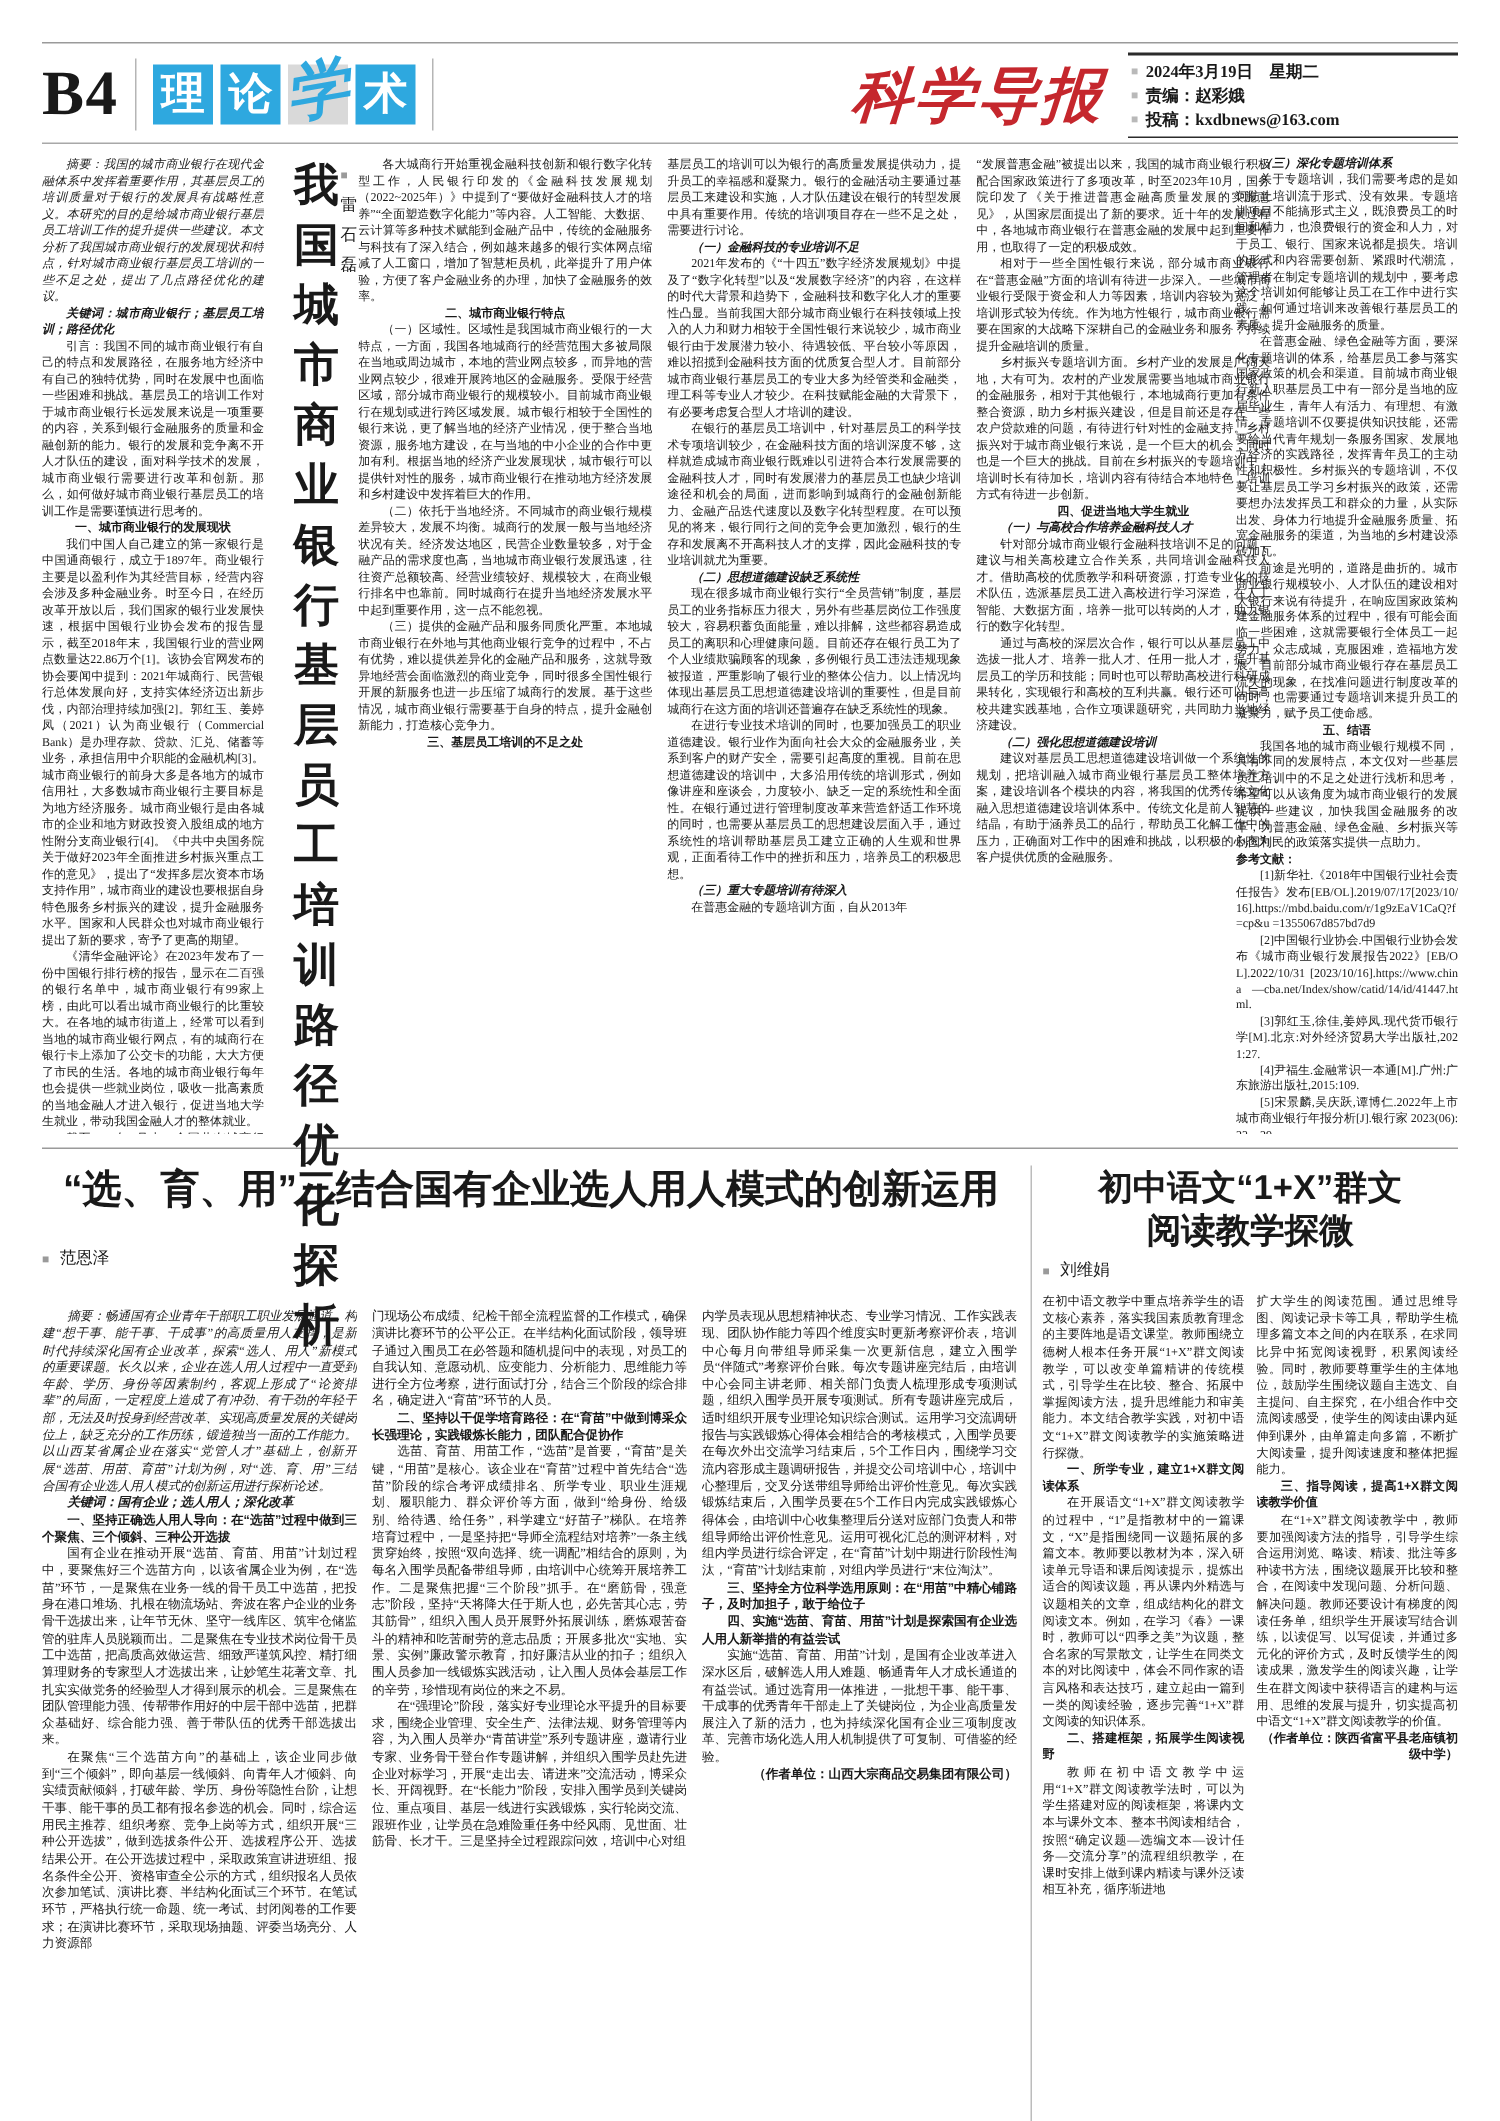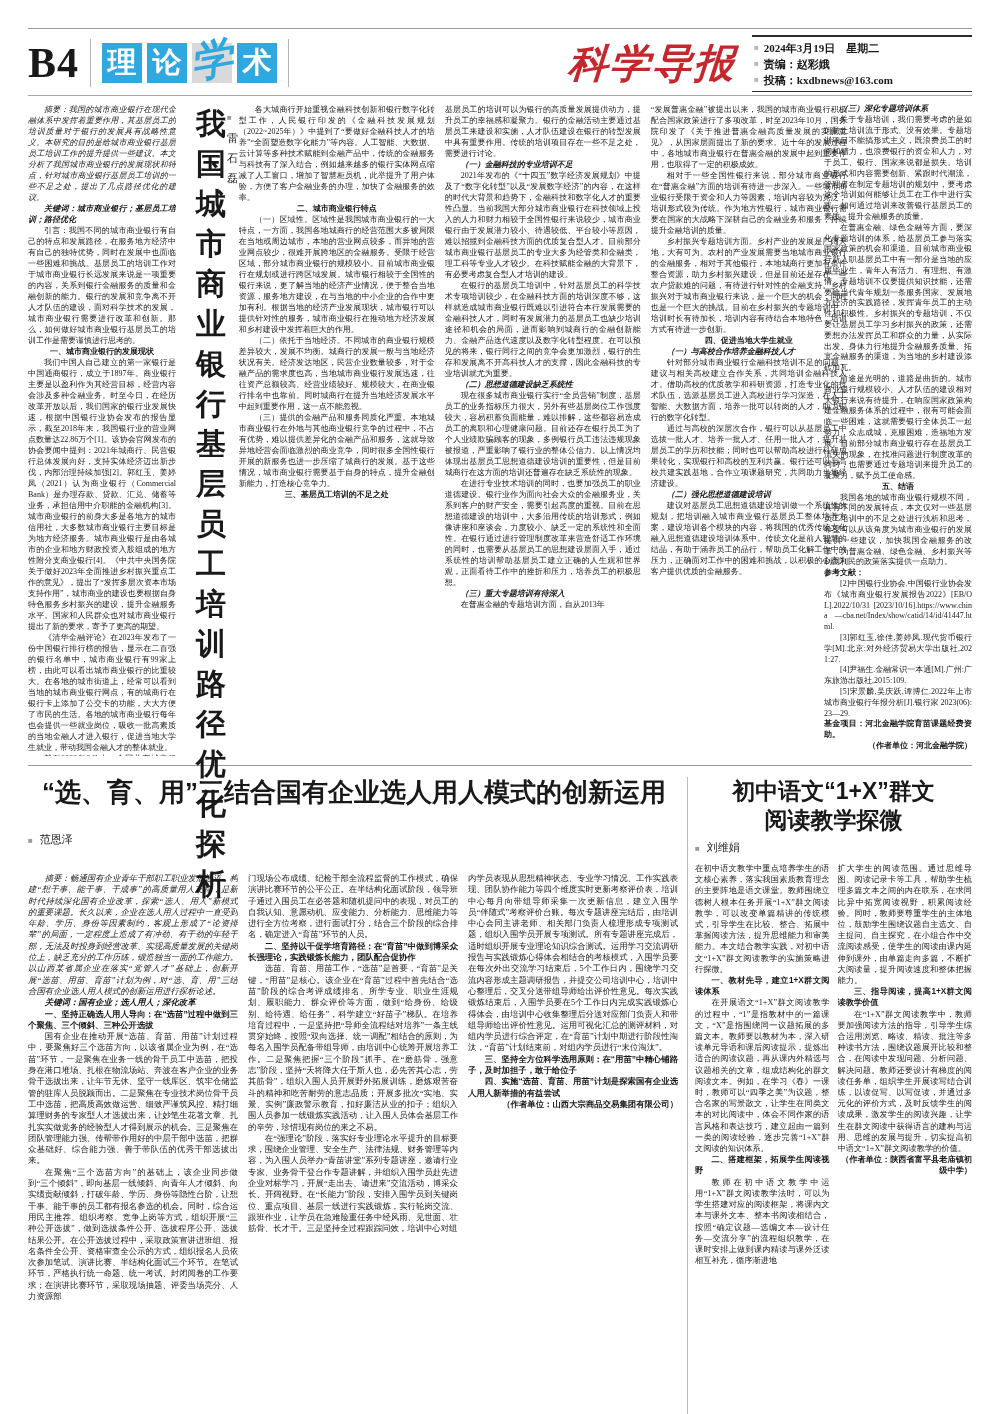--- a/index.html
+++ b/index.html
@@ -157,20 +157,21 @@
     </div>
 
     <div class="ncol c-main w1b">
         <p class="blk t-h2">（三）深化专题培训体系</p>
         <p class="blk t-p">关于专题培训，我们需要考虑的是如何防止培训流于形式、没有效果。专题培训项目不能搞形式主义，既浪费员工的时间和精力，也浪费银行的资金和人力，对于员工、银行、国家来说都是损失。培训的形式和内容需要创新、紧跟时代潮流，管理者在制定专题培训的规划中，要考虑这个培训如何能够让员工在工作中进行实践、如何通过培训来改善银行基层员工的素质、提升金融服务的质量。</p>
         <p class="blk t-p">在普惠金融、绿色金融等方面，要深化专题培训的体系，给基层员工参与落实国家政策的机会和渠道。目前城市商业银行新入职基层员工中有一部分是当地的应届毕业生，青年人有活力、有理想、有激情，专题培训不仅要提供知识技能，还需要给当代青年规划一条服务国家、发展地方经济的实践路径，发挥青年员工的主动性和积极性。乡村振兴的专题培训，不仅要让基层员工学习乡村振兴的政策，还需要想办法发挥员工和群众的力量，从实际出发、身体力行地提升金融服务质量、拓宽金融服务的渠道，为当地的乡村建设添砖加瓦。</p>
         <p class="blk t-p">前途是光明的，道路是曲折的。城市商业银行规模较小、人才队伍的建设相对大银行来说有待提升，在响应国家政策构建金融服务体系的过程中，很有可能会面临一些困难，这就需要银行全体员工一起努力，众志成城，克服困难，造福地方发展。目前部分城市商业银行存在基层员工流失的现象，在找准问题进行制度改革的同时，也需要通过专题培训来提升员工的凝聚力，赋予员工使命感。</p>
         <p class="blk t-h1">五、结语</p>
         <p class="blk t-p">我国各地的城市商业银行规模不同，具有不同的发展特点，本文仅对一些基层员工培训中的不足之处进行浅析和思考，希望可以从该角度为城市商业银行的发展提供一些建议，加快我国金融服务的改革，为普惠金融、绿色金融、乡村振兴等利国利民的政策落实提供一点助力。</p>
         <p class="blk t-refh">参考文献：</p>
+        <p class="blk t-ref">[1]新华社.《2018年中国银行业社会责任报告》发布[EB/OL].2019/07/17[2023/10/16].https://mbd.baidu.com/r/1g9zEaV1CaQ?f =cp&amp;u =1355067d857bd7d9</p>
         <p class="blk t-ref">[2]中国银行业协会.中国银行业协会发布《城市商业银行发展报告2022》[EB/OL].2022/10/31 [2023/10/16].https://www.china —cba.net/Index/show/catid/14/id/41447.html.</p>
         <p class="blk t-ref">[3]郭红玉,徐佳,姜婷凤.现代货币银行学[M].北京:对外经济贸易大学出版社,2021:27.</p>
         <p class="blk t-ref">[4]尹福生.金融常识一本通[M].广州:广东旅游出版社,2015:109.</p>
         <p class="blk t-ref">[5]宋景麟,吴庆跃,谭博仁.2022年上市城市商业银行年报分析[J].银行家 2023(06):23—29.</p>
         <p class="blk t-fund">基金项目：河北金融学院育苗课题经费资助。</p>
         <p class="blk t-unit">（作者单位：河北金融学院）</p>
       </div>
   </section>
 
   <div class="sep2"></div>
@@ -193,39 +194,40 @@
         <div class="ncol w3">
             <p class="blk t-cont">门现场公布成绩、纪检干部全流程监督的工作模式，确保演讲比赛环节的公平公正。在半结构化面试阶段，领导班子通过入围员工在必答题和随机提问中的表现，对员工的自我认知、意愿动机、应变能力、分析能力、思维能力等进行全方位考察，进行面试打分，结合三个阶段的综合排名，确定进入“育苗”环节的人员。</p>
             <p class="blk t-h1j">二、坚持以干促学培育路径：在“育苗”中做到博采众长强理论，实践锻炼长能力，团队配合促协作</p>
             <p class="blk t-p">选苗、育苗、用苗工作，“选苗”是首要，“育苗”是关键，“用苗”是核心。该企业在“育苗”过程中首先结合“选苗”阶段的综合考评成绩排名、所学专业、职业生涯规划、履职能力、群众评价等方面，做到“给身份、给级别、给待遇、给任务”，科学建立“好苗子”梯队。在培养培育过程中，一是坚持把“导师全流程结对培养”一条主线贯穿始终，按照“双向选择、统一调配”相结合的原则，为每名入围学员配备带组导师，由培训中心统筹开展培养工作。二是聚焦把握“三个阶段”抓手。在“磨筋骨，强意志”阶段，坚持“天将降大任于斯人也，必先苦其心志，劳其筋骨”，组织入围人员开展野外拓展训练，磨炼艰苦奋斗的精神和吃苦耐劳的意志品质；开展多批次“实地、实景、实例”廉政警示教育，扣好廉洁从业的扣子；组织入围人员参加一线锻炼实践活动，让入围人员体会基层工作的辛劳，珍惜现有岗位的来之不易。</p>
             <p class="blk t-p">在“强理论”阶段，落实好专业理论水平提升的目标要求，围绕企业管理、安全生产、法律法规、财务管理等内容，为入围人员举办“青苗讲堂”系列专题讲座，邀请行业专家、业务骨干登台作专题讲解，并组织入围学员赴先进企业对标学习，开展“走出去、请进来”交流活动，博采众长、开阔视野。在“长能力”阶段，安排入围学员到关键岗位、重点项目、基层一线进行实践锻炼，实行轮岗交流、跟班作业，让学员在急难险重任务中经风雨、见世面、壮筋骨、长才干。三是坚持全过程跟踪问效，培训中心对组</p>
           </div>
         <div class="ncol w3">
             <p class="blk t-cont">内学员表现从思想精神状态、专业学习情况、工作实践表现、团队协作能力等四个维度实时更新考察评价表，培训中心每月向带组导师采集一次更新信息，建立入围学员“伴随式”考察评价台账。每次专题讲座完结后，由培训中心会同主讲老师、相关部门负责人梳理形成专项测试题，组织入围学员开展专项测试。所有专题讲座完成后，适时组织开展专业理论知识综合测试。运用学习交流调研报告与实践锻炼心得体会相结合的考核模式，入围学员要在每次外出交流学习结束后，5个工作日内，围绕学习交流内容形成主题调研报告，并提交公司培训中心，培训中心整理后，交叉分送带组导师给出评价性意见。每次实践锻炼结束后，入围学员要在5个工作日内完成实践锻炼心得体会，由培训中心收集整理后分送对应部门负责人和带组导师给出评价性意见。运用可视化汇总的测评材料，对组内学员进行综合评定，在“育苗”计划中期进行阶段性淘汰，“育苗”计划结束前，对组内学员进行“末位淘汰”。</p>
             <p class="blk t-h1j">三、坚持全方位科学选用原则：在“用苗”中精心铺路子，及时加担子，敢于给位子</p>
             <p class="blk t-h1j">四、实施“选苗、育苗、用苗”计划是探索国有企业选人用人新举措的有益尝试</p>
+            <p class="blk t-p">实施“选苗、育苗、用苗”计划，是国有企业改革进入深水区后，破解选人用人难题、畅通青年人才成长通道的有益尝试。通过选育用一体推进，一批想干事、能干事、干成事的优秀青年干部走上了关键岗位，为企业高质量发展注入了新的活力，也为持续深化国有企业三项制度改革、完善市场化选人用人机制提供了可复制、可借鉴的经验。</p>
             <p class="blk t-unit">（作者单位：山西大宗商品交易集团有限公司）</p>
           </div>
       </div>
     </div>
 
     <div class="vsep"></div>
 
     <div class="art3">
       <h2 class="a3title">
         <span>初中语文“1+X”群文</span><br>
         <span>阅读教学探微</span>
       </h2>
       <div class="byline">
         <span class="bsq">■</span><span>刘维娟</span>
       </div>
       <div class="cols2b">
         <div class="ncol w4">
             <p class="blk t-cont">在初中语文教学中重点培养学生的语文核心素养，落实我国素质教育理念的主要阵地是语文课堂。教师围绕立德树人根本任务开展“1+X”群文阅读教学，可以改变单篇精讲的传统模式，引导学生在比较、整合、拓展中掌握阅读方法，提升思维能力和审美能力。本文结合教学实践，对初中语文“1+X”群文阅读教学的实施策略进行探微。</p>
-            <p class="blk t-h1j">一、教材先导，建立1+X群文阅读体系</p>
+            <p class="blk t-h1j">一、所学专业，建立1+X群文阅读体系</p>
             <p class="blk t-p">在开展语文“1+X”群文阅读教学的过程中，“1”是指教材中的一篇课文，“X”是指围绕同一议题拓展的多篇文本。教师要以教材为本，深入研读单元导语和课后阅读提示，提炼出适合的阅读议题，再从课内外精选与议题相关的文章，组成结构化的群文阅读文本。例如，在学习《春》一课时，教师可以“四季之美”为议题，整合名家的写景散文，让学生在同类文本的对比阅读中，体会不同作家的语言风格和表达技巧，建立起由一篇到一类的阅读经验，逐步完善“1+X”群文阅读的知识体系。</p>
             <p class="blk t-h1j">二、搭建框架，拓展学生阅读视野</p>
             <p class="blk t-p">教师在初中语文教学中运用“1+X”群文阅读教学法时，可以为学生搭建对应的阅读框架，将课内文本与课外文本、整本书阅读相结合，按照“确定议题—选编文本—设计任务—交流分享”的流程组织教学，在课时安排上做到课内精读与课外泛读相互补充，循序渐进地</p>
           </div>
         <div class="ncol w4">
             <p class="blk t-cont">扩大学生的阅读范围。通过思维导图、阅读记录卡等工具，帮助学生梳理多篇文本之间的内在联系，在求同比异中拓宽阅读视野，积累阅读经验。同时，教师要尊重学生的主体地位，鼓励学生围绕议题自主选文、自主提问、自主探究，在小组合作中交流阅读感受，使学生的阅读由课内延伸到课外，由单篇走向多篇，不断扩大阅读量，提升阅读速度和整体把握能力。</p>
             <p class="blk t-h1j">三、指导阅读，提高1+X群文阅读教学价值</p>
             <p class="blk t-p">在“1+X”群文阅读教学中，教师要加强阅读方法的指导，引导学生综合运用浏览、略读、精读、批注等多种读书方法，围绕议题展开比较和整合，在阅读中发现问题、分析问题、解决问题。教师还要设计有梯度的阅读任务单，组织学生开展读写结合训练，以读促写、以写促读，并通过多元化的评价方式，及时反馈学生的阅读成果，激发学生的阅读兴趣，让学生在群文阅读中获得语言的建构与运用、思维的发展与提升，切实提高初中语文“1+X”群文阅读教学的价值。</p>
             <p class="blk t-unit">（作者单位：陕西省富平县老庙镇初级中学）</p>
           </div>

